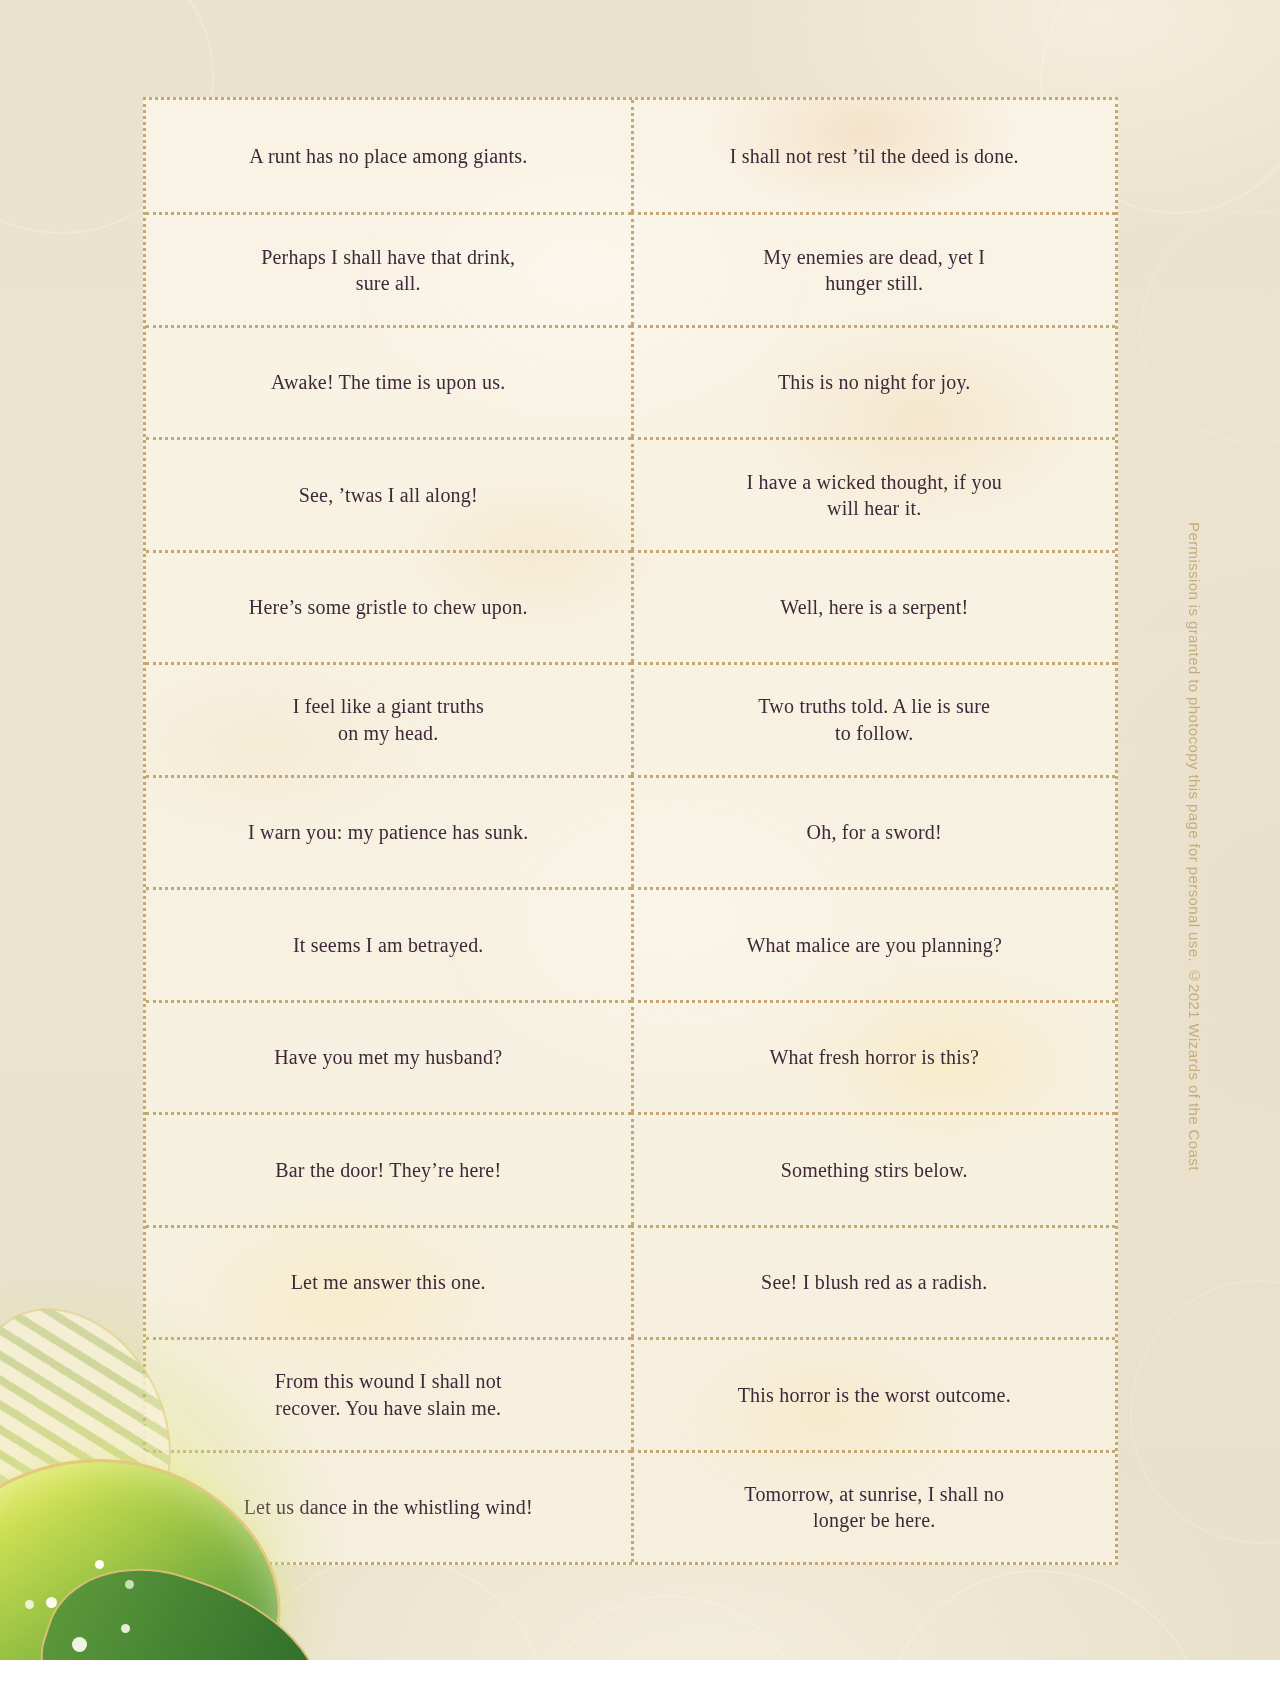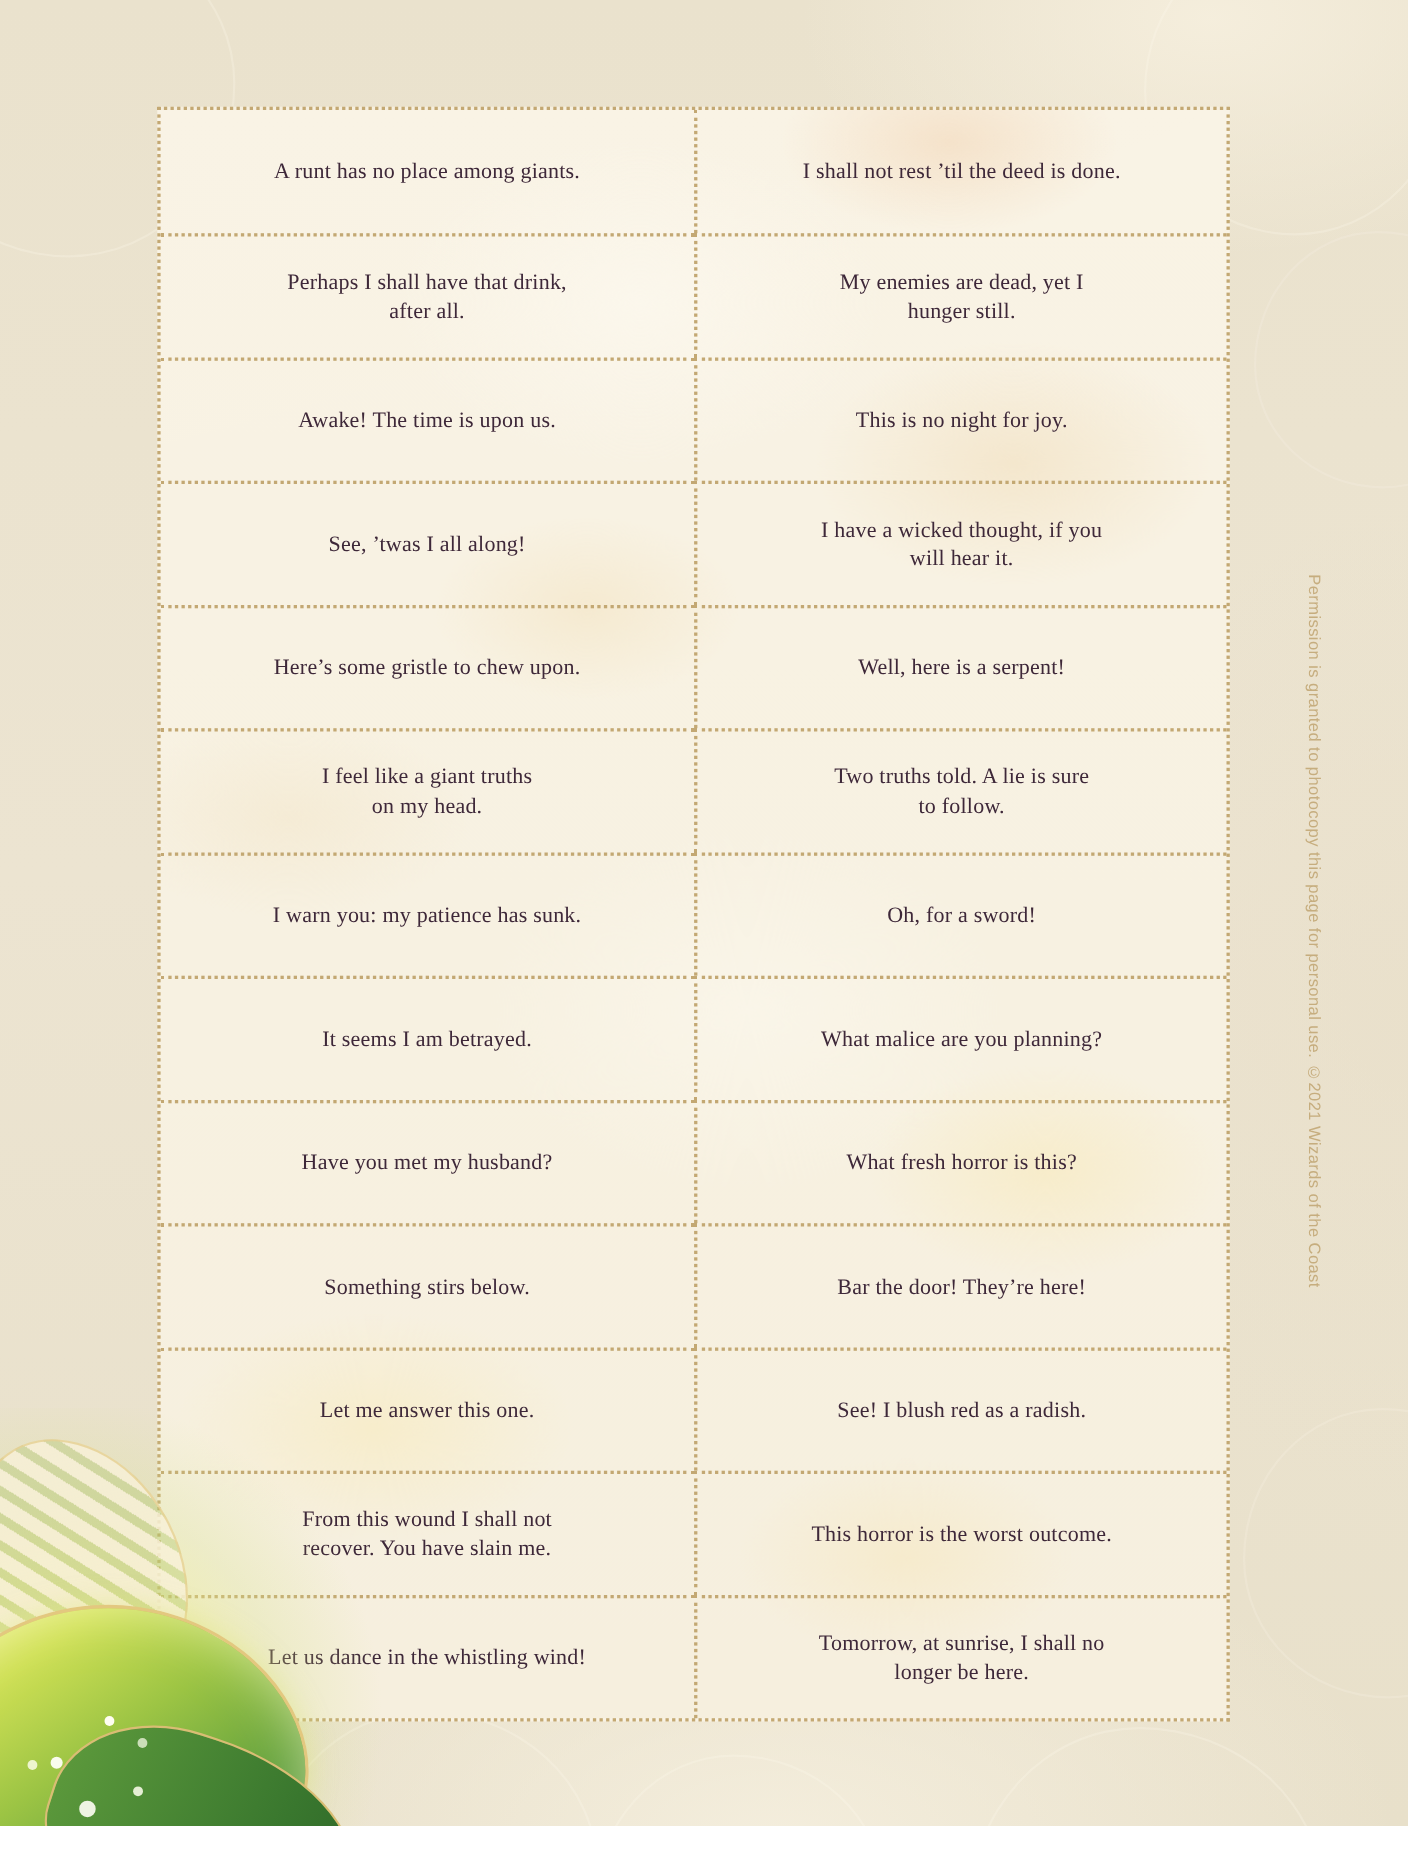--- a/index.html
+++ b/index.html
@@ -147,21 +147,21 @@
 
   <div class="grid">
     <div class="cell">
         <p class="quote">A runt has no place among giants.</p>
       </div>
     <div class="cell">
         <p class="quote">I shall not rest ’til the deed is done.</p>
       </div>
     <div class="cell">
         <p class="quote">Perhaps I shall have that drink,
-after all.</p>
+sure all.</p>
       </div>
     <div class="cell">
         <p class="quote">My enemies are dead, yet I
 hunger still.</p>
       </div>
     <div class="cell">
         <p class="quote">Awake! The time is upon us.</p>
       </div>
     <div class="cell">
         <p class="quote">This is no night for joy.</p>
@@ -199,24 +199,24 @@
     <div class="cell">
         <p class="quote">What malice are you planning?</p>
       </div>
     <div class="cell">
         <p class="quote">Have you met my husband?</p>
       </div>
     <div class="cell">
         <p class="quote">What fresh horror is this?</p>
       </div>
     <div class="cell">
+        <p class="quote">Bar the door! They’re here!</p>
+      </div>
+    <div class="cell">
         <p class="quote">Something stirs below.</p>
-      </div>
-    <div class="cell">
-        <p class="quote">Bar the door! They’re here!</p>
       </div>
     <div class="cell">
         <p class="quote">Let me answer this one.</p>
       </div>
     <div class="cell">
         <p class="quote">See! I blush red as a radish.</p>
       </div>
     <div class="cell">
         <p class="quote">From this wound I shall not
 recover. You have slain me.</p>

